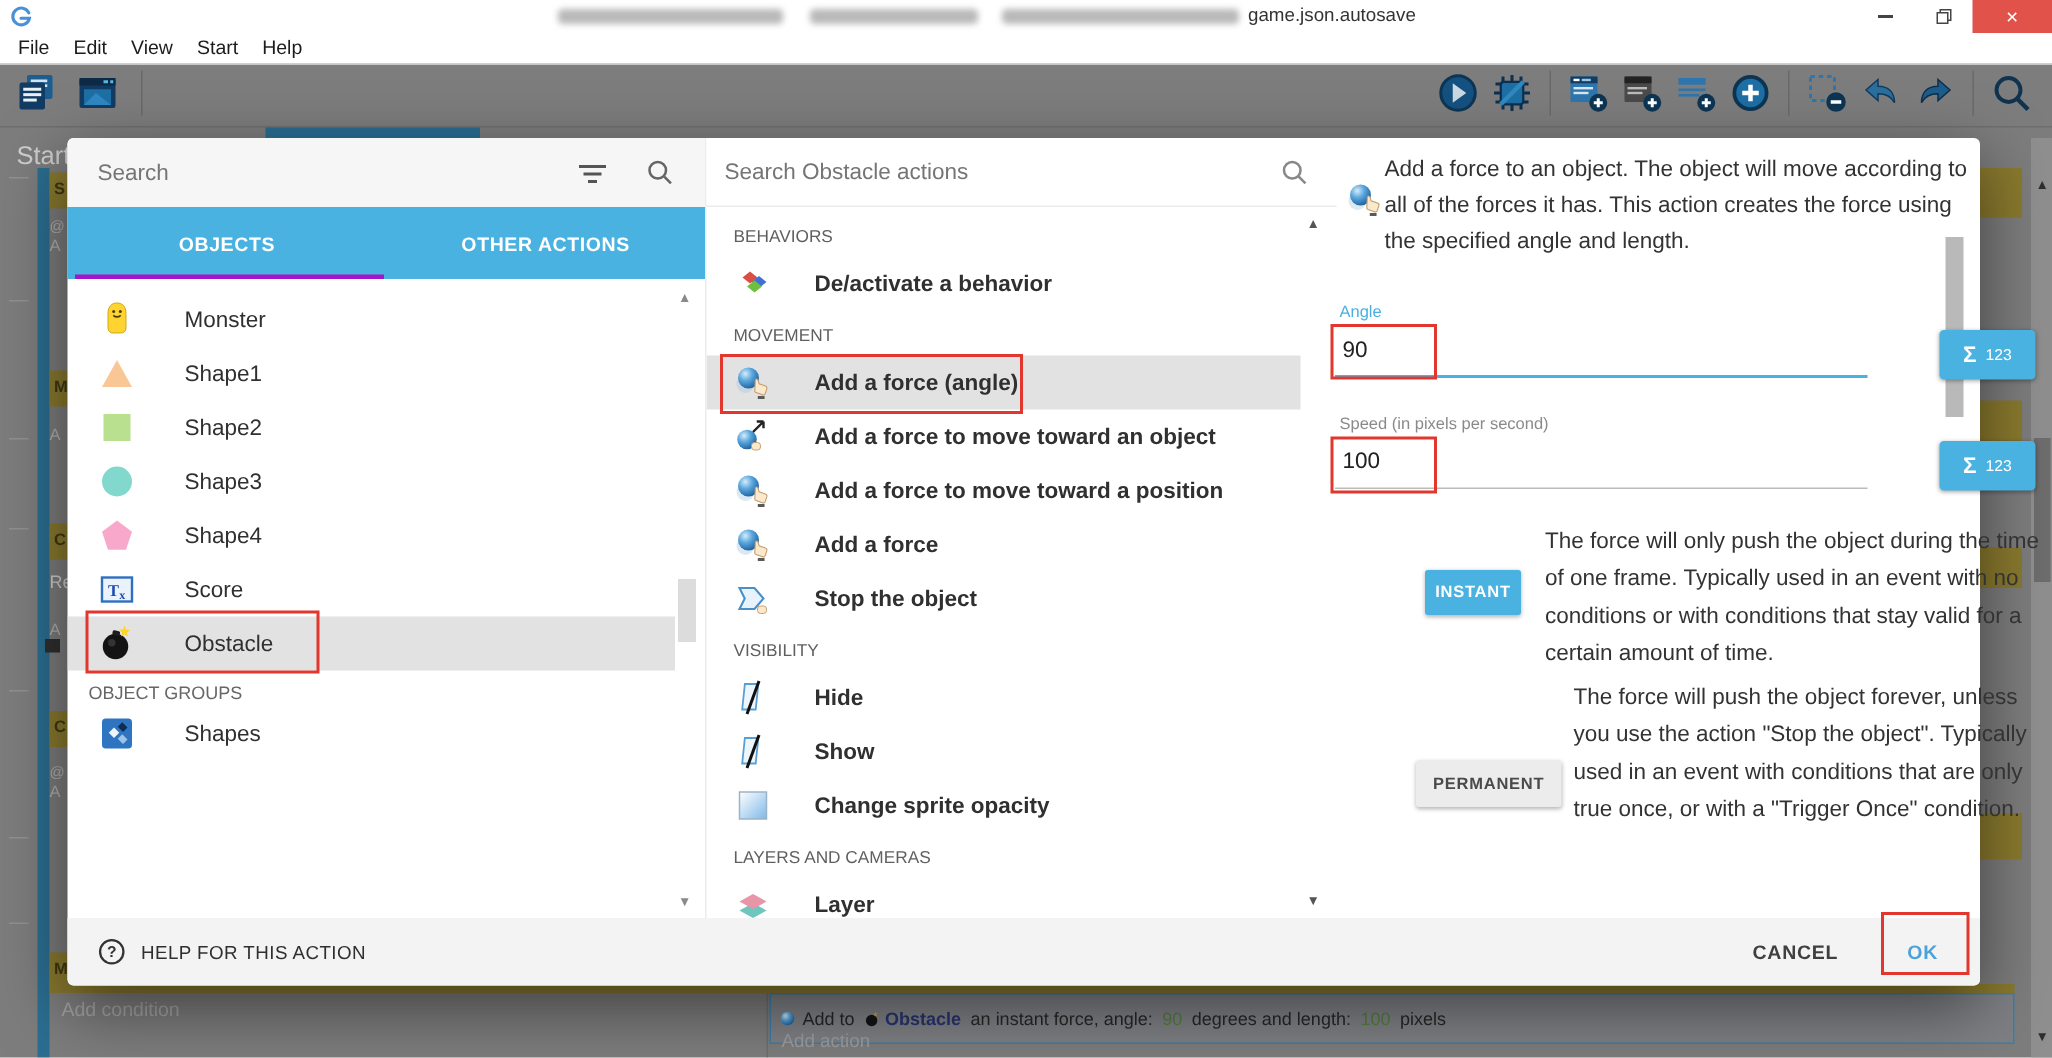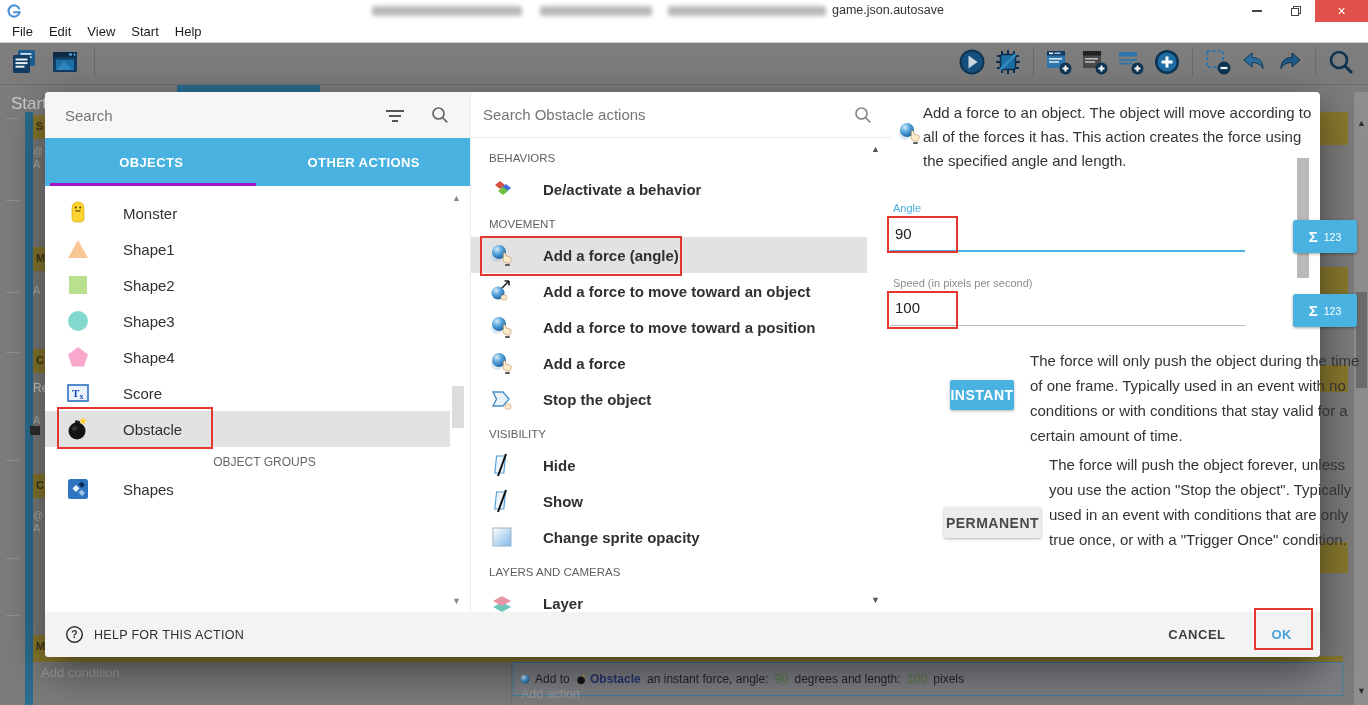--- a/index.html
+++ b/index.html
@@ -58,21 +58,21 @@
   .filter-ic { position:absolute; left:340px; top:15px; width:20px; }
   .filter-ic div { background:#555; height:2px; margin:3px auto; }
   .tabs { position:absolute; left:0; top:46px; width:425px; height:48px; background:#49b2e0; display:flex; }
   .tab { flex:1; display:flex; align-items:center; justify-content:center; font-size:13px; font-weight:bold; color:#fff; letter-spacing:.4px; position:relative; }
   .tab-underline { position:absolute; left:5px; right:2px; bottom:0; height:3px; background:#a414cb; }
   .objlist { position:absolute; left:0; top:94px; width:425px; height:426px; overflow:hidden; padding-top:9px; }
   .row { display:flex; align-items:center; height:36px; padding-left:20px; width:405px; }
   .row.sel { background:#e2e2e2; }
   .row .ic { width:26px; height:26px; margin-right:32px; flex:none; }
   .row .lbl { font-size:15px; color:#303030; }
-  .grp-h { margin:8px 0 2px; padding-left:14px; font-size:12px; color:#666;text-align:center; }
+  .grp-h { margin:8px 0 2px; padding-left:14px; font-size:12px; color:#666; }
 
   .panel-mid { position:absolute; left:425px; top:0; width:420px; height:520px; border-left:1px solid #ececec;padding-left:32px; }
   .msearch { position:absolute; left:0; top:0; width:420px; height:46px; background:#fff; border-bottom:1px solid #ececec; display:flex; align-items:center; }
   .msearch input { margin-left:12px; width:340px; }
   .actlist { position:absolute; left:0; top:46px; width:420px; height:474px; overflow:hidden; padding-top:11px; }
   .sec-h { height:18px; display:flex; align-items:center; padding-left:18px; font-size:11.5px; color:#5f5f5f; margin:8px 0 4px; }
   .sec-h:first-child { margin-top:0; }
   .arow { display:flex; align-items:center; height:36px; padding-left:18px; width:396px;font-weight:bold; }
   .arow.sel { background:#e2e2e2; }
   .arow .ic { width:26px; height:26px; margin-right:28px; flex:none; }
@@ -89,21 +89,21 @@
   .fld-label { position:absolute; font-size:11px; }
   .fld-label.blue { color:#4ab0e0; }
   .fld-label.gray { color:#8a8a8a; }
   .fld { position:absolute; left:0; width:355px; height:34px; }
   .fld input { border:none; outline:none; background:transparent; font-size:15px; color:#222; width:340px; margin:7px 0 0 5px; font-family:inherit; }
   .ul-blue { position:absolute; left:0; bottom:0; width:355px; height:2px; background:#49b2e0; }
   .ul-gray { position:absolute; left:0; bottom:0; width:355px; height:1px; background:#bbb; }
   .sigma-btn { position:absolute; left:403px; width:64px; height:33px; background:#49b2e0; border-radius:3px; box-shadow:0 1px 3px rgba(0,0,0,.35); display:flex; align-items:center; justify-content:center; gap:6px; color:#fff; }
   .sigma-btn .sg { font-size:15px; font-weight:bold; }
   .sigma-btn .n123 { font-size:10.5px; }
-  .mode-btn { position:absolute; display:flex; align-items:center; justify-content:center; font-size:14px; font-weight:bold; letter-spacing:.5px; border-radius:2px; box-shadow:0 1px 3px rgba(0,0,0,.3); }
+  .mode-btn { position:absolute; display:flex; align-items:center; justify-content:center; font-size:11px; font-weight:bold; letter-spacing:.5px; border-radius:2px; box-shadow:0 1px 3px rgba(0,0,0,.3); }
   .instant { left:60px; top:288px; width:64px; height:30px; background:#49b2e0; color:#fff; }
   .permanent { left:54px; top:415px; width:97px; height:31px; background:#ececec; color:#4a4a4a; }
   .mode-txt { position:absolute; font-size:15px; line-height:25px; color:#333; }
   .instant-txt { left:140px; top:256px; width:332px; }
   .permanent-txt { left:159px; top:360px; width:315px; }
 
   .mfooter { position:absolute; left:0; top:520px; width:1275px; height:45px; background:#f3f3f3; border-bottom-left-radius:4px; border-bottom-right-radius:4px; display:flex; align-items:center; justify-content:space-between; padding:0 28px 0 20px; }
   .help-group { display:flex; align-items:center; gap:10px; }
   .help-label { font-size:12.5px; color:#2f2f2f; letter-spacing:.3px; }
   .foot-btns { display:flex; align-items:center; gap:46px; }

